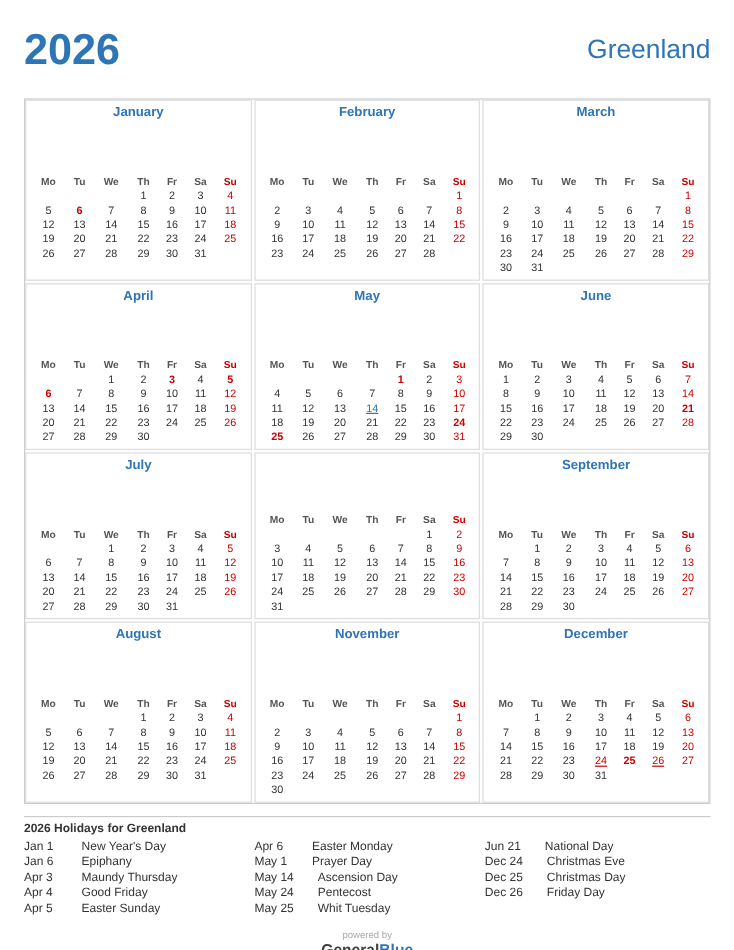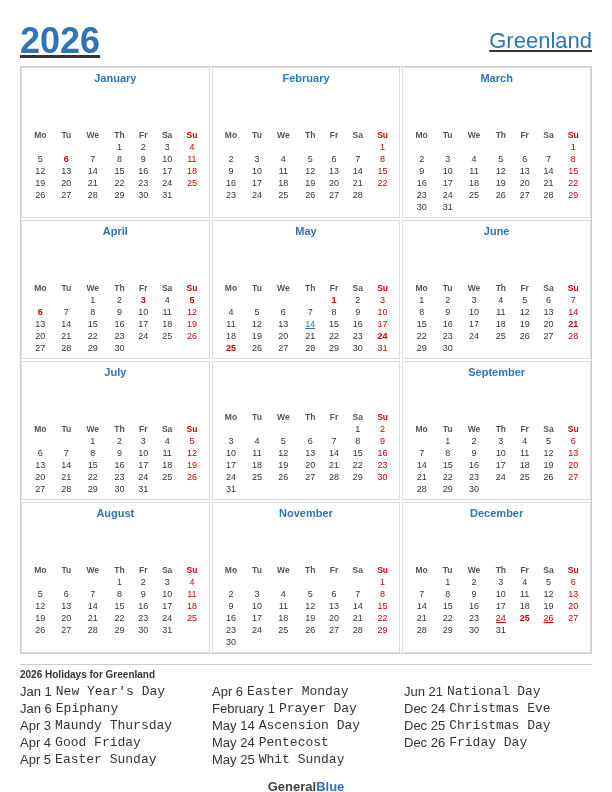--- a/index.html
+++ b/index.html
@@ -8,22 +8,21 @@
       background: #fff;
       width: 612px;
       min-height: 792px;
       padding: 20px;
       color: #333;
     }
     .header {
       display: flex;
       justify-content: space-between;
       align-items: center;
-      margin-bottom: 4px;
-      text-decoration: underline;
+      margin-bottom: 20px;
     }
     .year {
       font-size: 36px;
       font-weight: bold;
       color: #2e75b6;
     }
     .country {
       font-size: 22px;
       color: #2e75b6;
       font-weight: normal;
@@ -78,32 +77,31 @@
       color: #333;
       margin-bottom: 4px;
     }
     .holidays-columns {
       display: grid;
       grid-template-columns: 1fr 1fr 1fr;
       gap: 4px;
     }
     .holiday-item {
       display: flex;
-      gap: 4px;
-      font-size: 13px;
+      gap: 20px;
+      font-size: 10px;
       margin-bottom: 2px;
     }
     .holiday-date {
       color: #333;
       min-width: 28px;
       font-weight: normal;
     }
     .holiday-name {
       color: #333;
-      font-family: Liberation Mono, monospace;
     }
     .footer {
       margin-top: 10px;
       text-align: center;
       font-size: 9px;
       color: #999;
     }
     .footer .powered {
       font-size: 8px;
       color: #aaa;
@@ -934,34 +932,34 @@
           <span class="holiday-date">Apr 5</span>
           <span class="holiday-name">Easter Sunday</span>
         </div>
       </div>
       <div>
         <div class="holiday-item">
           <span class="holiday-date">Apr 6</span>
           <span class="holiday-name">Easter Monday</span>
         </div>
         <div class="holiday-item">
-          <span class="holiday-date">February 1</span>
+          <span class="holiday-date">May 1</span>
           <span class="holiday-name">Prayer Day</span>
         </div>
         <div class="holiday-item">
           <span class="holiday-date">May 14</span>
           <span class="holiday-name">Ascension Day</span>
         </div>
         <div class="holiday-item">
           <span class="holiday-date">May 24</span>
           <span class="holiday-name">Pentecost</span>
         </div>
         <div class="holiday-item">
           <span class="holiday-date">May 25</span>
-          <span class="holiday-name">Whit Sunday</span>
+          <span class="holiday-name">Whit Tuesday</span>
         </div>
       </div>
       <div>
         <div class="holiday-item">
           <span class="holiday-date">Jun 21</span>
           <span class="holiday-name">National Day</span>
         </div>
         <div class="holiday-item">
           <span class="holiday-date">Dec 24</span>
           <span class="holiday-name">Christmas Eve</span>
@@ -972,16 +970,17 @@
         </div>
         <div class="holiday-item">
           <span class="holiday-date">Dec 26</span>
           <span class="holiday-name">Friday Day</span>
         </div>
       </div>
     </div>
 </div>
 
 <div class="footer">
+  <div class="powered">powered by</div>
   <div class="brand">
     <span>General</span><span style="color:#2e75b6">Blue</span>
   </div>
 </div>
 
 </body></html>

